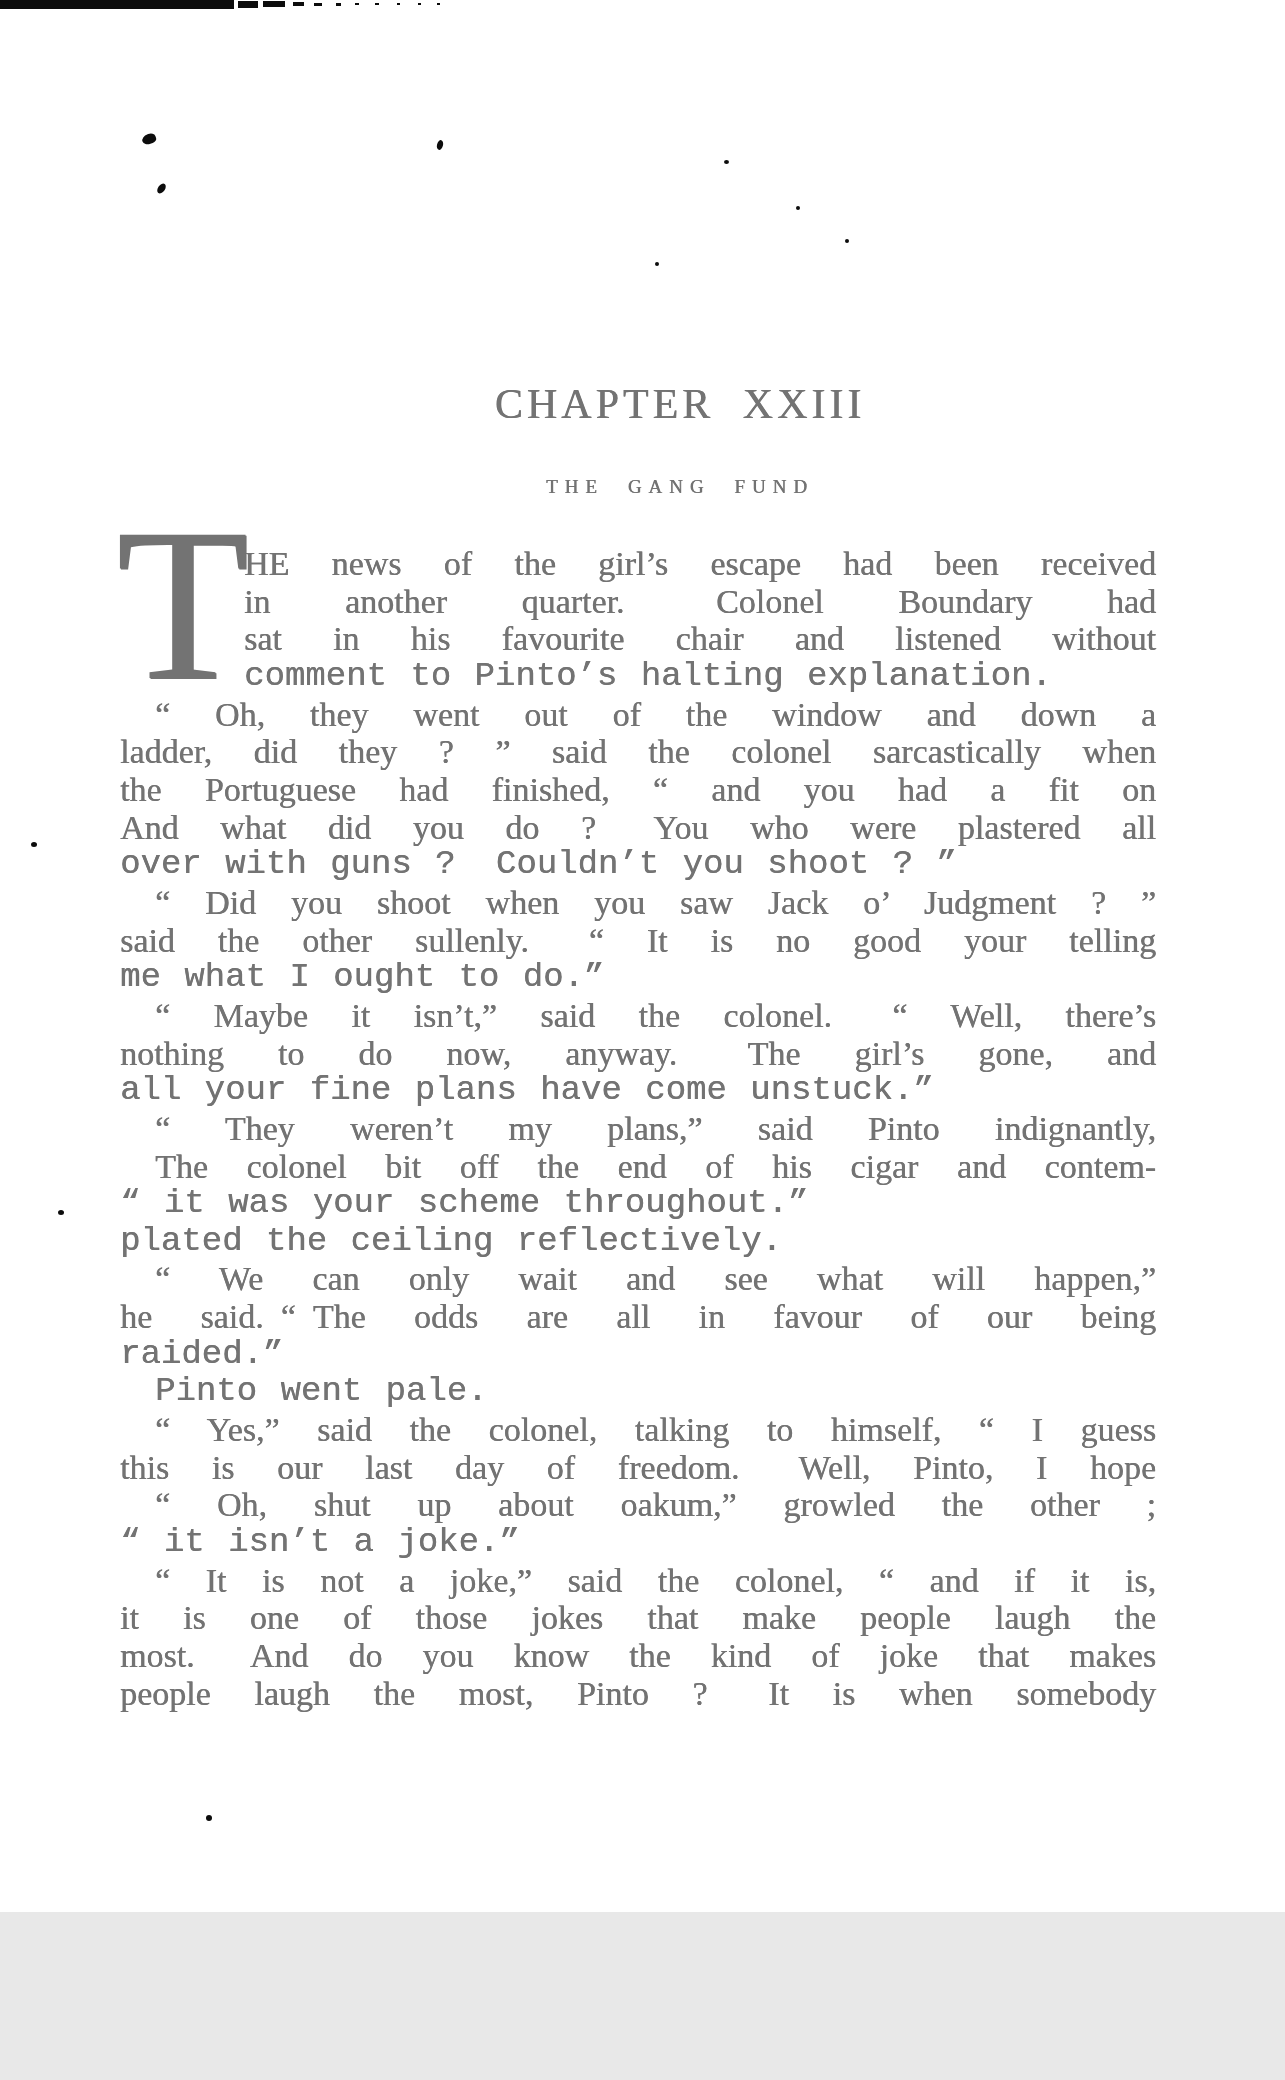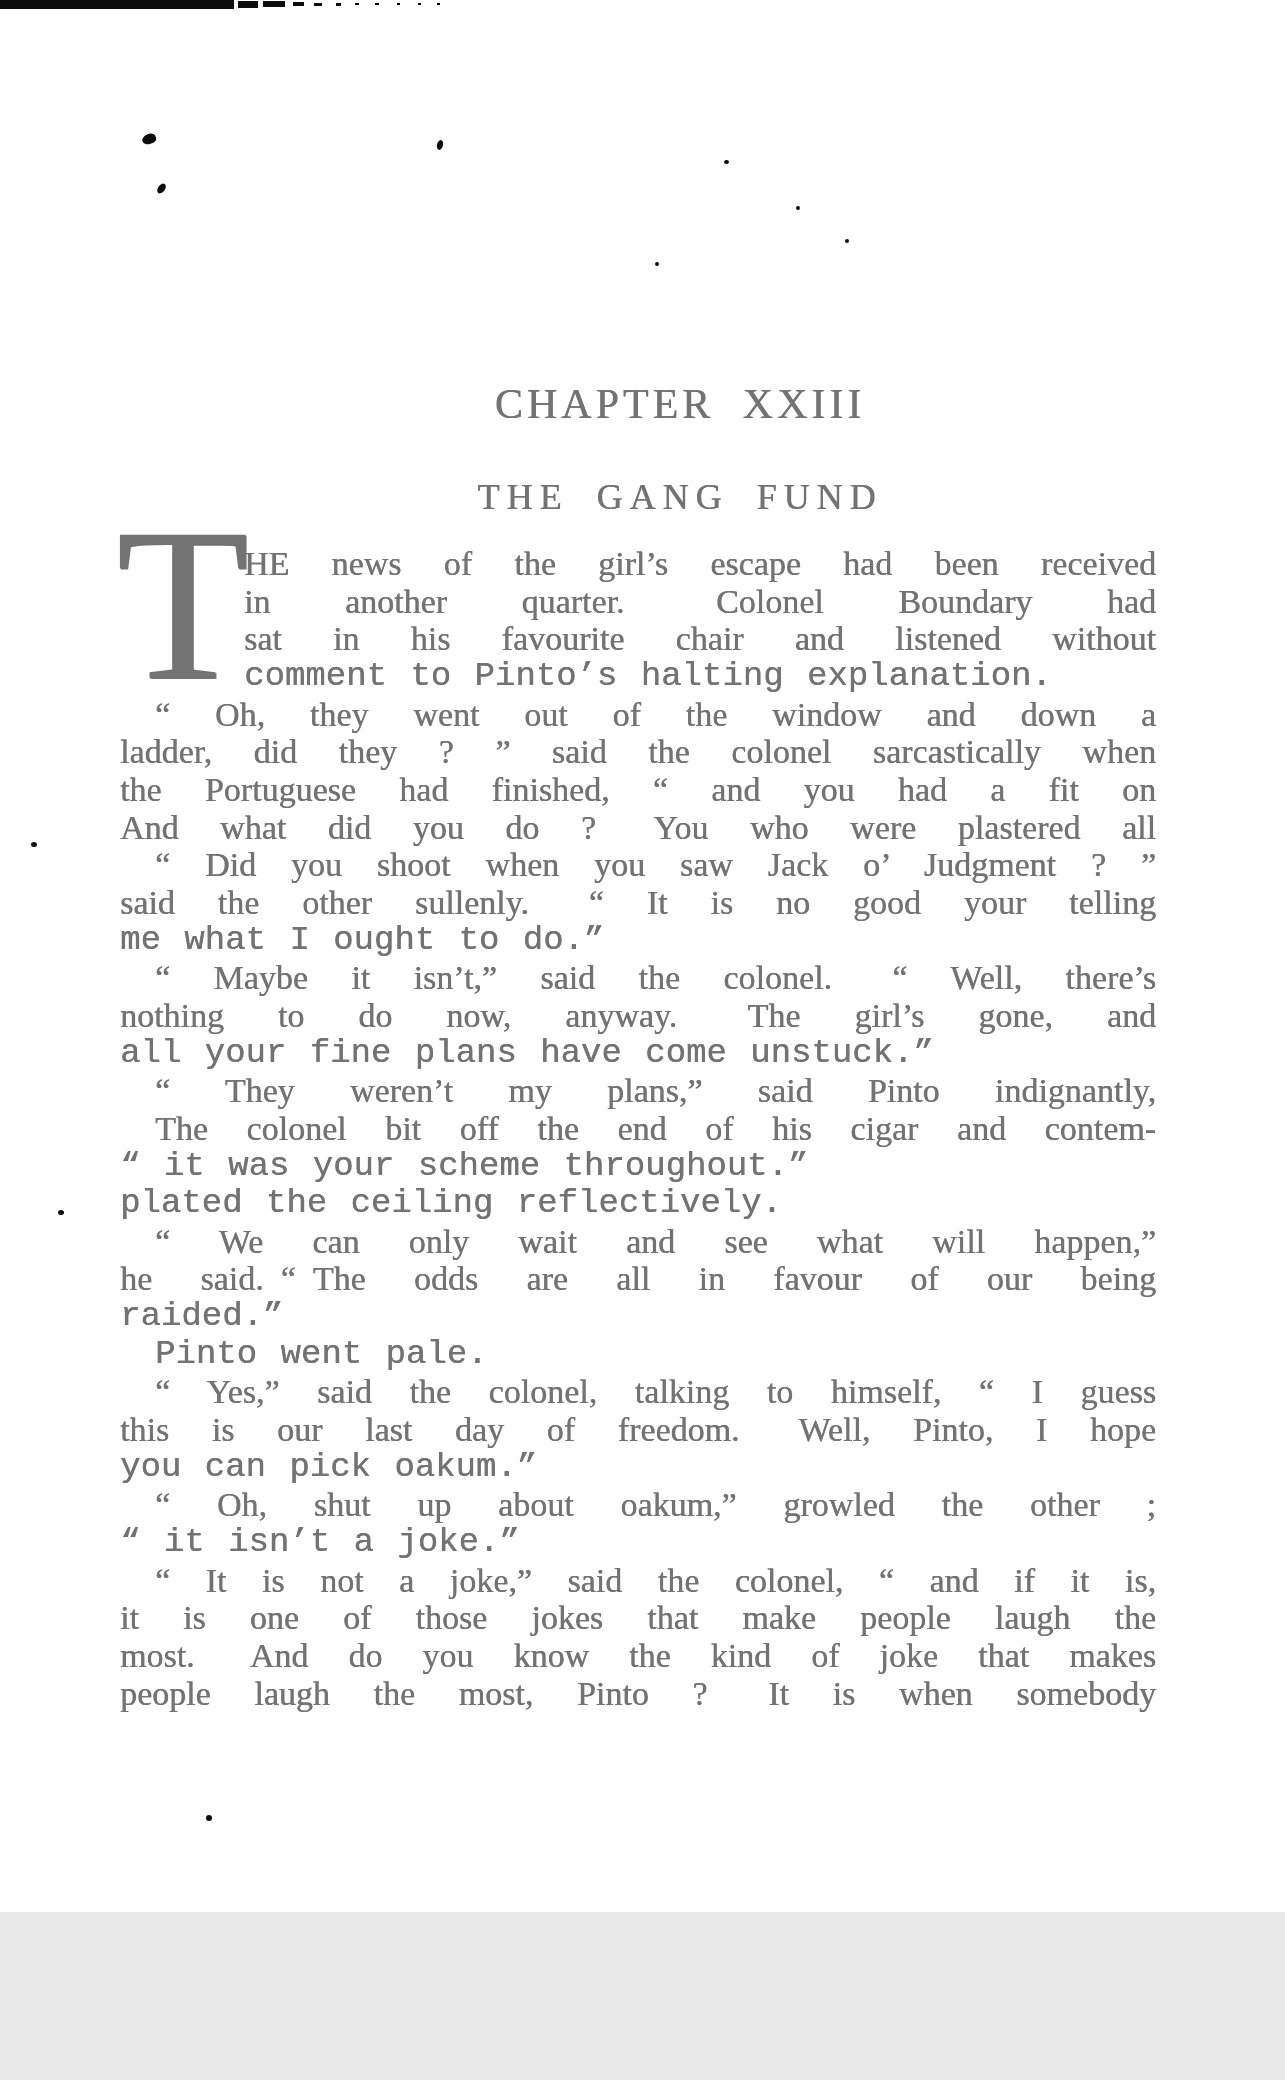--- a/index.html
+++ b/index.html
@@ -27,21 +27,21 @@
     text-shadow: 0.5px 0.4px 0 currentColor;
   }
   .subtitle {
     position: absolute;
     left: 120px;
     top: 476px;
     width: 1036px;
     box-sizing: border-box;
     padding-left: 84px;
     text-align: center;
-    font-size: 36px;
+    font-size: 19px;
     letter-spacing: 7px;
     word-spacing: 12px;
     white-space: nowrap;
     text-shadow: 0.5px 0.4px 0 currentColor;
   }
   .bodytext {
     position: absolute;
     left: 120px;
     top: 545px;
     width: 1036px;
@@ -80,37 +80,37 @@
     <span class="dropcap">T</span>
 
   <div class="line dc">HE news of the girl’s escape had been received</div>
       <div class="line dc">in another quarter.  Colonel Boundary had</div>
       <div class="line dc">sat in his favourite chair and listened without</div>
       <div class="line dc end">comment to Pinto’s halting explanation.</div>
       <div class="line ind">“ Oh, they went out of the window and down a</div>
       <div class="line">ladder, did they ? ” said the colonel sarcastically when</div>
       <div class="line">the Portuguese had finished, “ and you had a fit on</div>
       <div class="line">And what did you do ?  You who were plastered all</div>
+      <div class="line end">over with guns ?  Couldn’t you shoot ? ”</div>
       <div class="line ind">“ Did you shoot when you saw Jack o’ Judgment ? ”</div>
       <div class="line">said the other sullenly.  “ It is no good your telling</div>
       <div class="line end">me what I ought to do.”</div>
       <div class="line ind">“ Maybe it isn’t,” said the colonel.  “ Well, there’s</div>
       <div class="line">nothing to do now, anyway.  The girl’s gone, and</div>
       <div class="line end">all your fine plans have come unstuck.”</div>
       <div class="line ind">“ They weren’t my plans,” said Pinto indignantly,</div>
       <div class="line ind">The colonel bit off the end of his cigar and contem-</div>
       <div class="line end">“ it was your scheme throughout.”</div>
       <div class="line end">plated the ceiling reflectively.</div>
       <div class="line ind">“ We can only wait and see what will happen,”</div>
       <div class="line">he said. “ The odds are all in favour of our being</div>
       <div class="line end">raided.”</div>
       <div class="line ind end">Pinto went pale.</div>
       <div class="line ind">“ Yes,” said the colonel, talking to himself, “ I guess</div>
       <div class="line">this is our last day of freedom.  Well, Pinto, I hope</div>
-      <div class="line end">you can pick oakum.”</div>
       <div class="line ind">“ Oh, shut up about oakum,” growled the other ;</div>
       <div class="line end">“ it isn’t a joke.”</div>
       <div class="line ind">“ It is not a joke,” said the colonel, “ and if it is,</div>
       <div class="line">it is one of those jokes that make people laugh the</div>
       <div class="line">most.  And do you know the kind of joke that makes</div>
       <div class="line">people laugh the most, Pinto ?  It is when somebody</div>
     </div>
 
 <div class="art" style="left: 0px; top: 0px; width: 234px; height: 9px;"></div>
     <div class="art" style="left: 238px; top: 1px; width: 20px; height: 7px;"></div>

